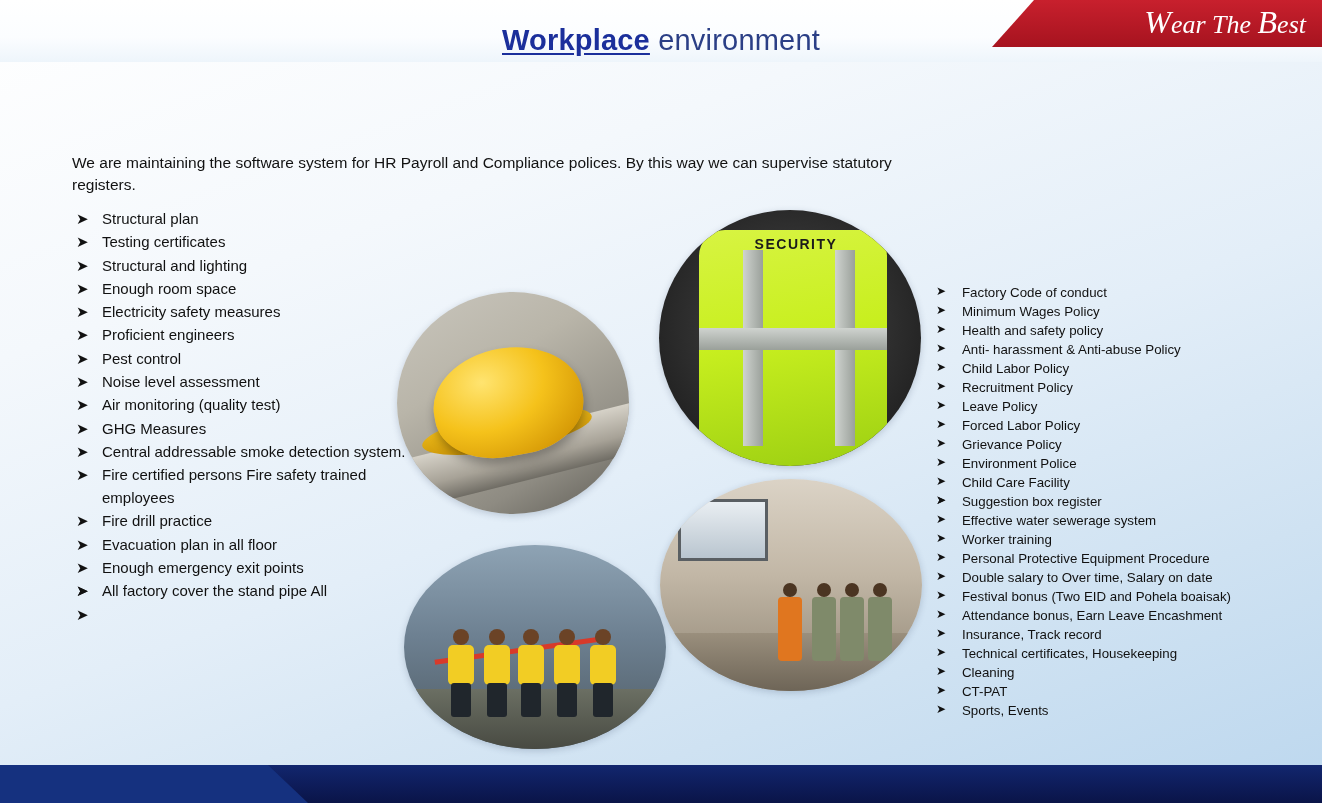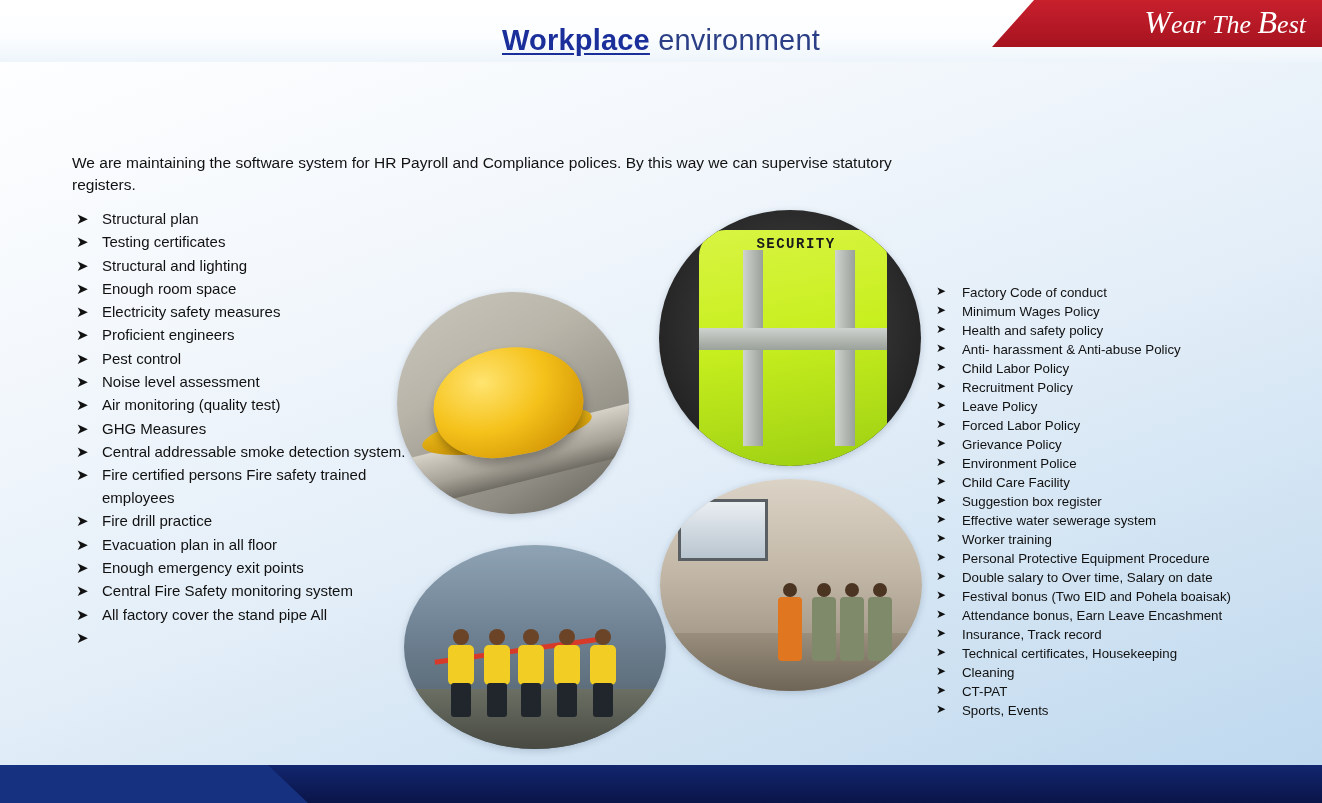--- a/index.html
+++ b/index.html
@@ -182,21 +182,20 @@
   }
   
   #photo-security {
     left: 659px;
     top: 210px;
     width: 262px;
     height: 256px;
   }
   #photo-security .inner {
     background: radial-gradient(circle at 50% 45%, #4a4a4a 0%, #2a2a2a 60%, #141414 100%);
-    font-family: Liberation Mono, monospace;
   }
   #photo-security .vest {
     position: absolute;
     left: 40px;
     top: 20px;
     width: 188px;
     height: 236px;
     background: linear-gradient(170deg, #d8f442 0%, #c8ef1f 45%, #9ccf12 100%);
     border-radius: 26px 26px 10px 10px;
   }
@@ -372,21 +371,21 @@
       <li><span class="arrow">➤</span><span>Proficient engineers</span></li>
       <li><span class="arrow">➤</span><span>Pest control</span></li>
       <li><span class="arrow">➤</span><span>Noise level assessment</span></li>
       <li><span class="arrow">➤</span><span>Air monitoring (quality test)</span></li>
       <li><span class="arrow">➤</span><span>GHG Measures</span></li>
       <li><span class="arrow">➤</span><span>Central addressable smoke detection system.</span></li>
       <li><span class="arrow">➤</span><span>Fire certified persons Fire safety trained employees</span></li>
       <li><span class="arrow">➤</span><span>Fire drill practice</span></li>
       <li><span class="arrow">➤</span><span>Evacuation plan in all floor</span></li>
       <li><span class="arrow">➤</span><span>Enough emergency exit points</span></li>
-      <li><span class="arrow">➤</span><span>Central Fire Safety monitoring system</span></li>
+      <li><span class="arrow">➤</span></li>
       <li><span class="arrow">➤</span><span>All factory cover the stand pipe All</span></li>
       <li><span class="arrow">➤</span></li>
     </ul>
 
   <ul class="bullets right-list" id="right-list">
       <li><span class="arrow">➤</span><span>Factory Code of conduct</span></li>
       <li><span class="arrow">➤</span><span>Minimum Wages  Policy</span></li>
       <li><span class="arrow">➤</span><span>Health and safety policy</span></li>
       <li><span class="arrow">➤</span><span>Anti- harassment  &amp; Anti-abuse Policy</span></li>
       <li><span class="arrow">➤</span><span>Child Labor Policy</span></li>

